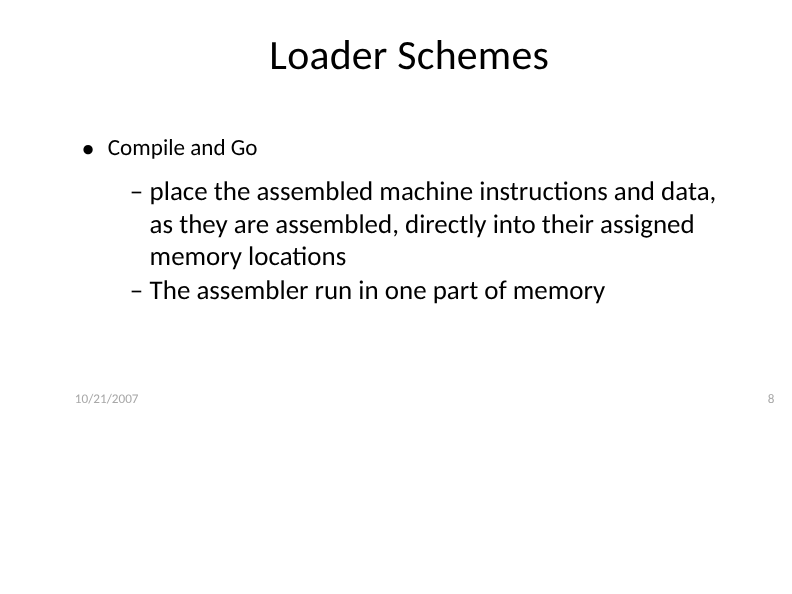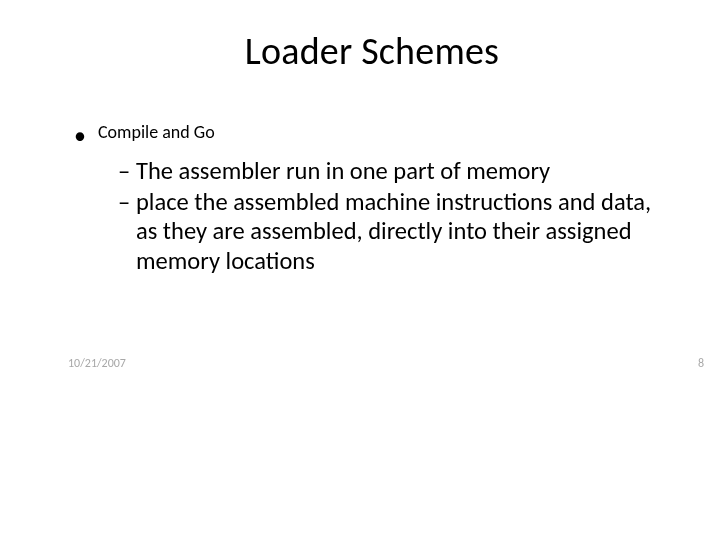--- a/index.html
+++ b/index.html
@@ -21,21 +21,21 @@
     text-align: center;
     font-size: 38px;
     font-weight: 400;
     padding-top: 28px;
     letter-spacing: 0.2px;
   }
   .content {
     padding: 48px 62px 0 62px;
   }
   .level1 {
-    font-size: 18px;
+    font-size: 21px;
     font-weight: 400;
     margin-bottom: 14px;
     position: relative;
     padding-left: 24px;
     line-height: 1.15;
   }
   .level1::before {
     content: "•";
     position: absolute;
     left: 0;
@@ -83,24 +83,24 @@
   <h1 class="title">Loader Schemes</h1>
 
   <div class="content">
 
     <div class="level1">
       <span>Compile and Go</span>
     </div>
 
     <div class="level2-group">
       <div class="level2">
-        <span>The assembler run in one part of memory</span>
+        <span>place the assembled machine instructions and data, as they are assembled, directly into their assigned memory locations</span>
       </div>
       <div class="level2">
-        <span>place the assembled machine instructions and data, as they are assembled, directly into their assigned memory locations</span>
+        <span>The assembler run in one part of memory</span>
       </div>
     </div>
 
   </div>
 
   <div class="footer">
     <span class="date">10/21/2007</span>
     <span class="pagenum">8</span>
   </div>
 

